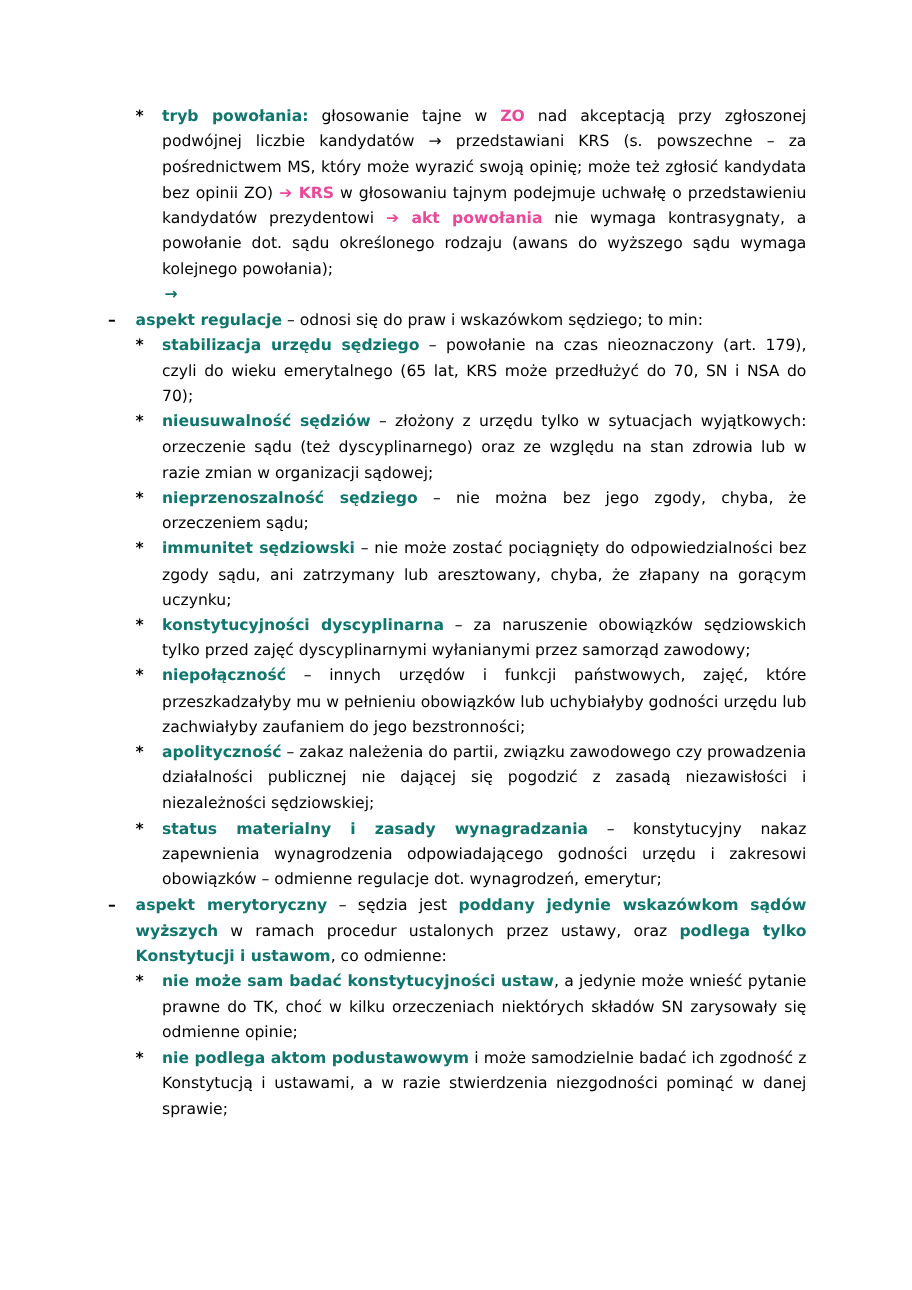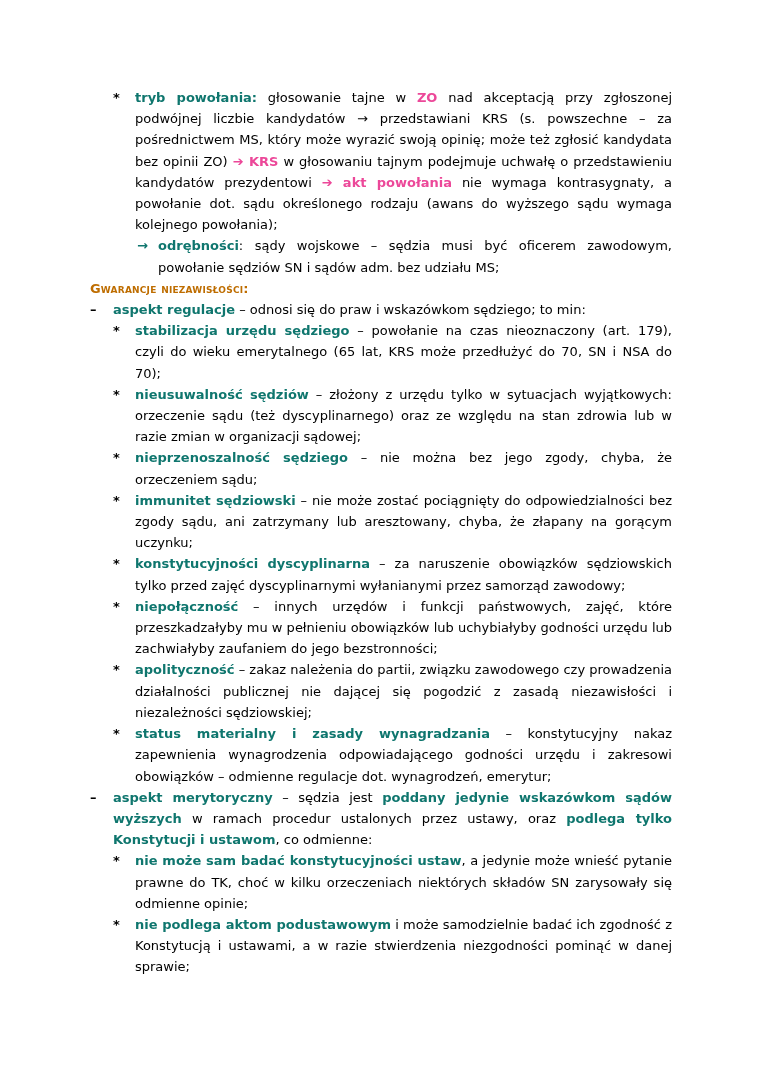--- a/index.html
+++ b/index.html
@@ -58,24 +58,20 @@
 <body>
 
 <div class="page">
   <div class="doc">
       <div class="li lvl2">
         <span class="marker run-b">*</span>
         <div class="content"><span class="run-o">tryb powołania:</span><span> głosowanie tajne w </span><span class="run-n">ZO</span><span> nad akceptacją przy zgłoszonej podwójnej liczbie kandydatów → przedstawiani KRS (s. powszechne – za pośrednictwem MS, który może wyrazić swoją opinię; może też zgłosić kandydata bez opinii ZO) </span><span class="run-n">➔ KRS</span><span> w głosowaniu tajnym podejmuje uchwałę o przedstawieniu kandydatów prezydentowi </span><span class="run-n">➔ akt powołania</span><span> nie wymaga kontrasygnaty, a powołanie dot. sądu określonego rodzaju (awans do wyższego sądu wymaga kolejnego powołania);</span></div>
       </div>
       <div class="li lvl3">
         <span class="marker run-o">→</span>
-        <div class="content"><span class="run-o">odrębności</span><span>: sądy wojskowe – sędzia musi być oficerem zawodowym, powołanie sędziów SN i sądów adm. bez udziału MS;</span></div>
-      </div>
-      <div class="li lvl0 heading-row">
-        <div class="content"><span>Gwarancje niezawisłości:</span></div>
       </div>
       <div class="li lvl1">
         <span class="marker run-b">–</span>
         <div class="content"><span class="run-o">aspekt regulacje</span><span> – odnosi się do praw i wskazówkom sędziego; to min:</span></div>
       </div>
       <div class="li lvl2">
         <span class="marker run-b">*</span>
         <div class="content"><span class="run-o">stabilizacja urzędu sędziego</span><span> – powołanie na czas nieoznaczony (art. 179), czyli do wieku emerytalnego (65 lat, KRS może przedłużyć do 70, SN i NSA do 70);</span></div>
       </div>
       <div class="li lvl2">

